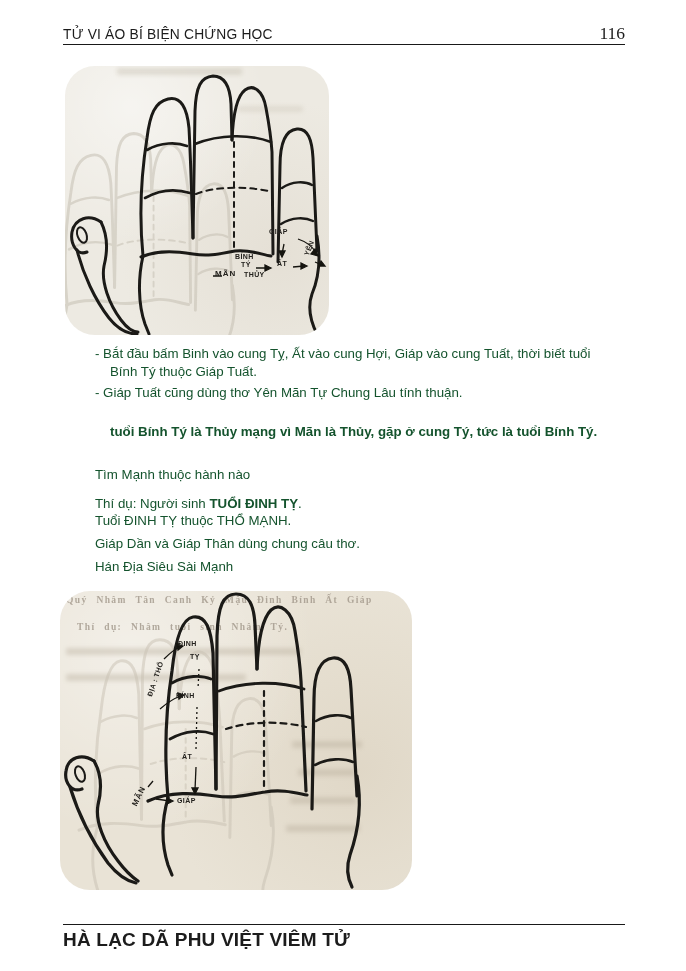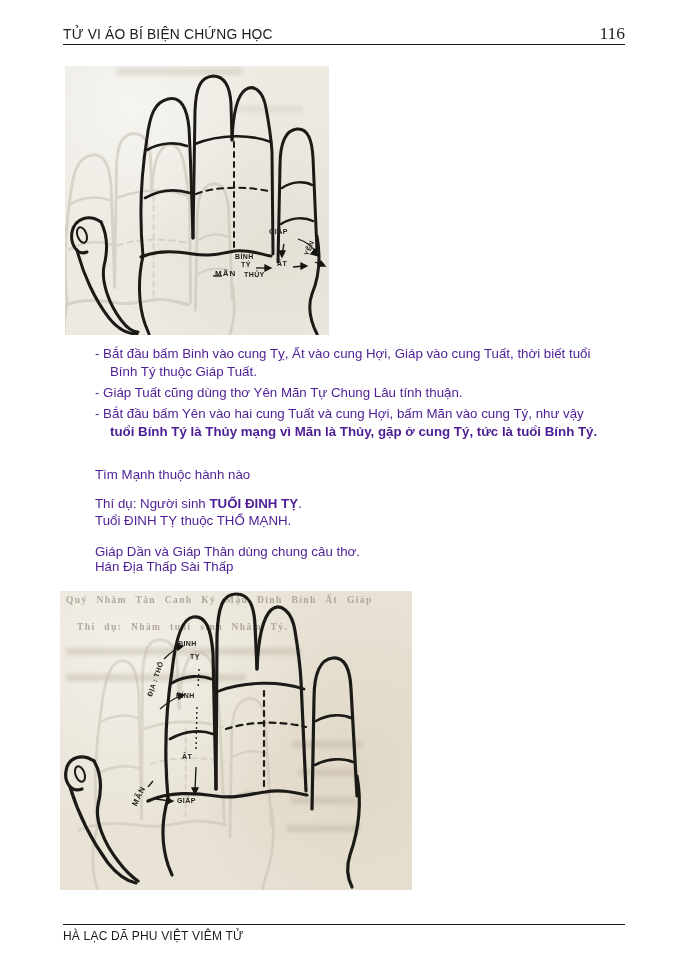--- a/index.html
+++ b/index.html
@@ -9,28 +9,28 @@
     font-family:"Liberation Sans", sans-serif;
   }
   .page{position:absolute;inset:0;padding-left:12px;}
 
   
   .hdr-title{position:absolute;left:63px;top:27px;font-size:13.8px;letter-spacing:.2px;white-space:nowrap;}
   .hdr-num{position:absolute;right:61px;top:23px;font-family:"Liberation Serif",serif;font-size:17.5px;margin-left:17px;}
   .rule{position:absolute;left:63px;width:562px;height:0;border-top:1.6px solid #191919;}
   .hdr-rule{top:44px;}
   .ftr-rule{top:924px;}
-  .ftr-text{position:absolute;left:63px;top:929px;font-size:12px;letter-spacing:.2px;white-space:nowrap;}
-
-  
-  .t-line{position:absolute;font-size:13.3px;white-space:nowrap;color:#4c1d95;}
+  .ftr-text{position:absolute;left:63px;top:929px;font-size:19px;letter-spacing:.2px;white-space:nowrap;font-weight:bold;}
+
+  
+  .t-line{position:absolute;font-size:13.3px;white-space:nowrap;color:#14532d;}
   .b{font-weight:bold;}
 
   
-  .fig{position:absolute;overflow:hidden;}
+  .fig{position:absolute;overflow:hidden;border-radius:30px;}
   .fig1{
     left:65px;top:66px;width:264px;height:269px;
     background:
       radial-gradient(circle at 25% 15%, rgba(255,255,255,.5), rgba(255,255,255,0) 45%),
       radial-gradient(circle at 80% 70%, rgba(214,205,190,.35), rgba(255,255,255,0) 55%),
       #edeae2;
   }
   .fig2{
     left:60px;top:591px;width:352px;height:299px;
     background:
@@ -145,30 +145,29 @@
     <span class="dlabel" id="f1-ty">TÝ</span>
     <span class="dlabel" id="f1-at">ẤT</span>
     <span class="dlabel big" id="f1-man">MÃN</span>
     <span class="dlabel" id="f1-thuy">THỦY</span>
     <span class="dlabel" id="f1-yen">YÊN</span>
   </div>
 
   <div class="t-line" style="left:95px;top:346px;">- Bắt đầu bấm Binh vào cung Tỵ, Ất vào cung Hợi, Giáp vào cung Tuất, thời biết tuổi</div>
   <div class="t-line" style="left:110px;top:364px;">Bính Tý thuộc Giáp Tuất.</div>
   <div class="t-line" style="left:95px;top:385px;text-align:right;">- Giáp Tuất cũng dùng thơ Yên Mãn Tự Chung Lâu tính thuận.</div>
-  <div class="t-line" style="left:95px;top:406px;">- Bắt đầu bấm Yên vào hai cung Tuất và cung Hợi, bấm Mãn vào cung Tý, như vậy</div>
   <div class="t-line" style="left:110px;top:424px;font-weight:bold;">tuổi Bính Tý là Thủy mạng vì Mãn là Thủy, gặp ở cung Tý, tức là tuổi Bính Tý.</div>
 
   <div class="t-line" style="left:95px;top:467px;text-align:right;">Tìm Mạnh thuộc hành nào</div>
   <div class="t-line" style="left:95px;top:496px;">
     <span>Thí dụ: Người sinh </span><span class="b">TUỔI ĐINH TỴ</span><span>.</span>
   </div>
   <div class="t-line" style="left:95px;top:513px;">Tuổi ĐINH TỴ thuộc THỔ MẠNH.</div>
-  <div class="t-line" style="left:95px;top:536px;margin-top:8px;">Giáp Dần và Giáp Thân dùng chung câu thơ.</div>
-  <div class="t-line" style="left:95px;top:559px;">Hán Địa Thấp Sài Thấp</div>
+  <div class="t-line" style="left:95px;top:536px;">Giáp Dần và Giáp Thân dùng chung câu thơ.</div>
+  <div class="t-line" style="left:95px;top:559px;">Hán Địa Siêu Sài Mạnh</div>
 
   <div class="fig fig2">
     <div class="ghost-line" id="f2-gl1">Quý Nhâm Tân Canh Kỷ Mậu Đinh Bính Ất Giáp</div>
     <div class="ghost-line" id="f2-gl2">Thí dụ: Nhâm tuổi sinh Nhâm Tý.</div>
     <div class="gbar" style="left:6px;top:57px;width:235px;height:7px;"></div>
     <div class="gbar" style="left:6px;top:83px;width:180px;height:7px;"></div>
     <div class="gbar" style="left:232px;top:150px;width:70px;height:7px;"></div>
     <div class="gbar" style="left:238px;top:178px;width:58px;height:7px;"></div>
     <div class="gbar" style="left:230px;top:206px;width:66px;height:7px;"></div>
     <div class="gbar" style="left:226px;top:234px;width:74px;height:7px;"></div>

